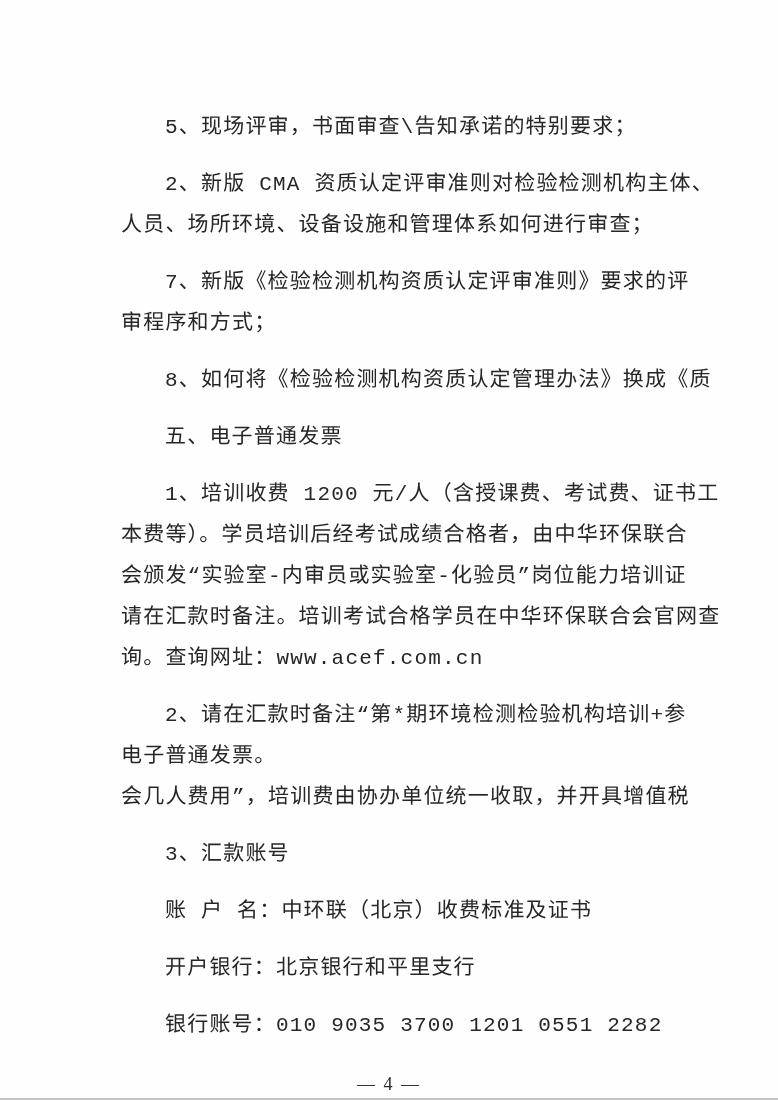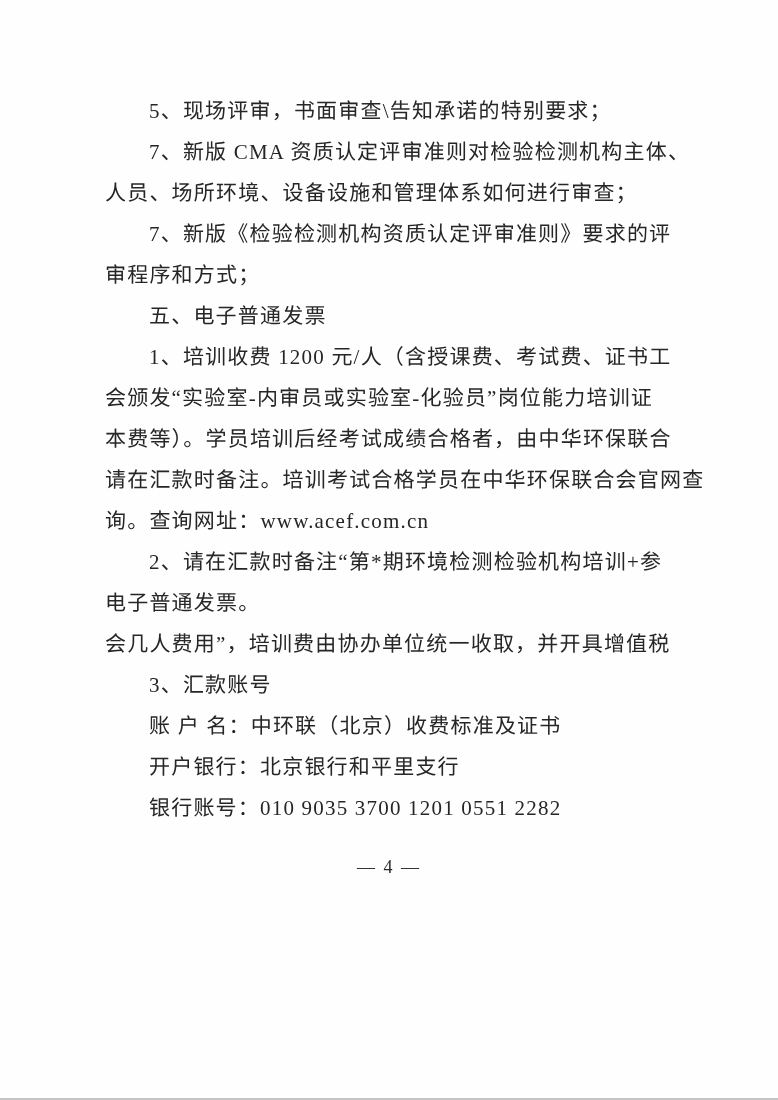--- a/index.html
+++ b/index.html
@@ -14,21 +14,22 @@
     margin: 0 auto;
     background: #fefefe;
     overflow: hidden;
     font-family: "Liberation Serif", "DejaVu Serif", serif;
     color: #262626;
   }
   .content {
     padding: 91px 108px 0 105px;
   }
   .para {
-    margin: 0;
+    margin: 16px;
+    font-family: Liberation Mono, monospace;
   }
   .line {
     font-size: 21px;
     line-height: 41px;
     letter-spacing: 1.2px;
     white-space: nowrap;
   }
   .line.indent {
     text-indent: 44px;
   }
@@ -52,36 +53,37 @@
 </head>
 <body>
 
 <div class="page">
   <div class="content">
 
   <div class="para">
         <div class="line indent">5、现场评审，书面审查\告知承诺的特别要求；</div>
       </div>
       <div class="para">
-        <div class="line indent">7、新版 CMA 资质认定评审准则对检验检测机构主体、</div>
+        <div class="line indent">2、新版 CMA 资质认定评审准则对检验检测机构主体、</div>
         <div class="line">人员、场所环境、设备设施和管理体系如何进行审查；</div>
       </div>
       <div class="para">
         <div class="line indent">7、新版《检验检测机构资质认定评审准则》要求的评</div>
         <div class="line">审程序和方式；</div>
       </div>
       <div class="para">
+        <div class="line indent">8、如何将《检验检测机构资质认定管理办法》换成《质</div>
       </div>
       <div class="para">
         <div class="line indent">五、电子普通发票</div>
       </div>
       <div class="para">
         <div class="line indent">1、培训收费 1200 元/人（含授课费、考试费、证书工</div>
+        <div class="line">本费等）。学员培训后经考试成绩合格者，由中华环保联合</div>
         <div class="line">会颁发“实验室-内审员或实验室-化验员”岗位能力培训证</div>
-        <div class="line">本费等）。学员培训后经考试成绩合格者，由中华环保联合</div>
         <div class="line">请在汇款时备注。培训考试合格学员在中华环保联合会官网查</div>
         <div class="line">询。查询网址：www.acef.com.cn</div>
       </div>
       <div class="para">
         <div class="line indent">2、请在汇款时备注“第*期环境检测检验机构培训+参</div>
         <div class="line">电子普通发票。</div>
         <div class="line">会几人费用”，培训费由协办单位统一收取，并开具增值税</div>
       </div>
       <div class="para">
         <div class="line indent">3、汇款账号</div>

